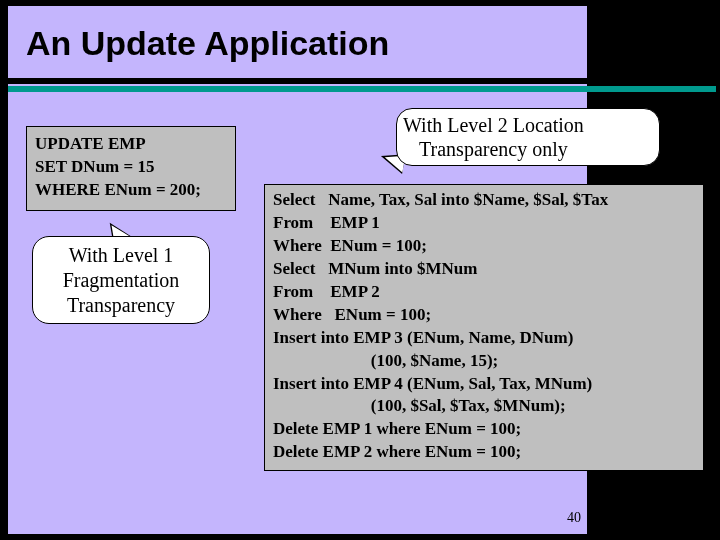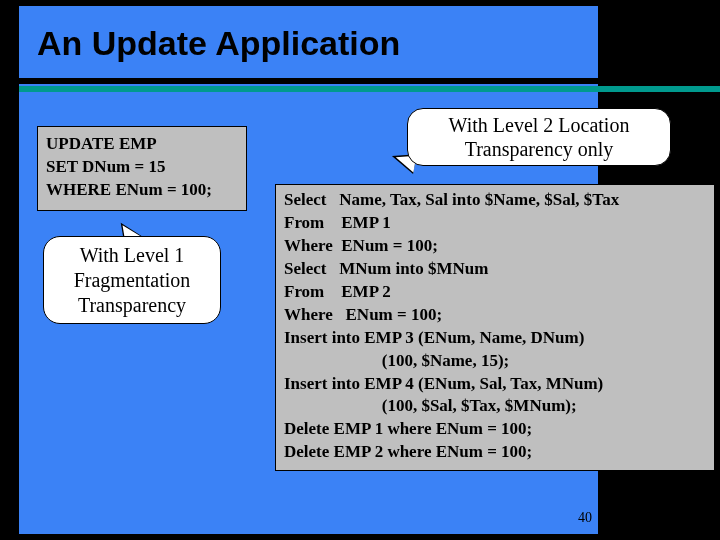--- a/index.html
+++ b/index.html
@@ -5,23 +5,23 @@
   * { box-sizing: border-box; }
   html, body {
     margin: 0; padding: 0;
     width: 720px; height: 540px;
     background: #000;
     font-family: "Times New Roman", Times, serif;
     overflow: hidden;
   }
   .slide {
     position: absolute;
-    left: 19px; top: 6px;
+    left: 8px; top: 6px;
     width: 579px; height: 528px;
-    background: #3b82f6;
+    background: #c4b5fd;
   }
   .title {
     position: absolute;
     left: 18px; top: 18px;
     font-family: Arial, Helvetica, sans-serif;
     font-weight: 700;
     font-size: 34px;
     color: #000;
   }
   .rule-dark {
@@ -93,21 +93,21 @@
 
   
   .callout-right {
     position: absolute;
     left: 388px; top: 102px;
     width: 264px; height: 58px;
     background: #fff;
     border: 1.5px solid #000;
     border-radius: 16px;
     display: flex;
-    align-items: center; justify-content: center;
+    align-items: center; 
     text-align: center;
     font-size: 20px;
     line-height: 1.2;
     padding: 16px 6px;
   }
   .callout-right-tail {
     position: absolute;
     left: 372px; top: 146px;
   }
   .callout-right-tail::before {
@@ -156,21 +156,21 @@
 <body>
 
 <div class="slide">
 
   <div class="title">An Update Application</div>
   <div class="rule-dark"></div>
   <div class="rule-teal"></div>
 
   <div class="codebox">UPDATE EMP
 SET DNum = 15
-WHERE ENum = 100;</div>
+WHERE ENum = 200;</div>
 
   <div class="callout-left-tail"></div>
   <div class="callout-left">
     <span style="white-space:pre-line">With Level 1
 Fragmentation
 Transparency</span>
   </div>
 
   <div class="callout-right-tail"></div>
   <div class="callout-right">

